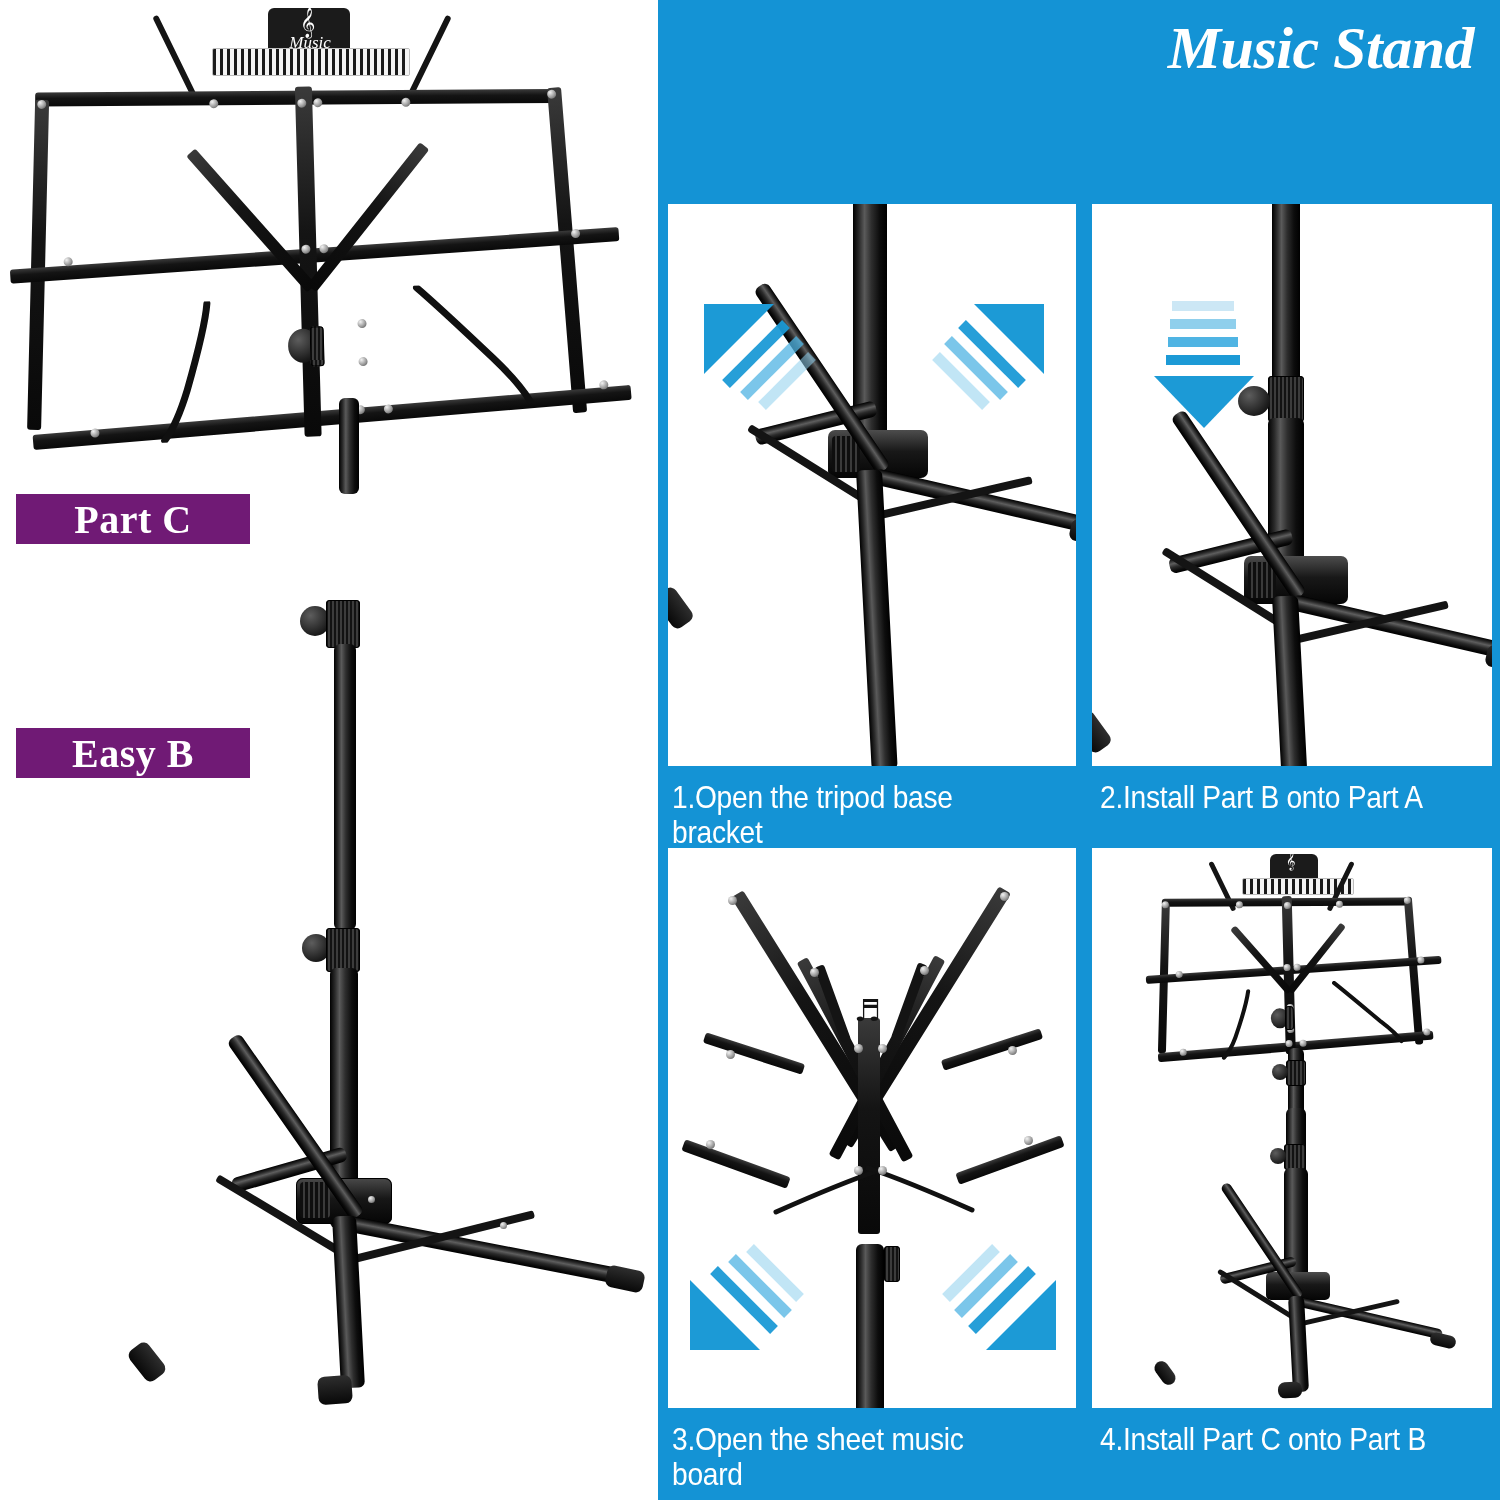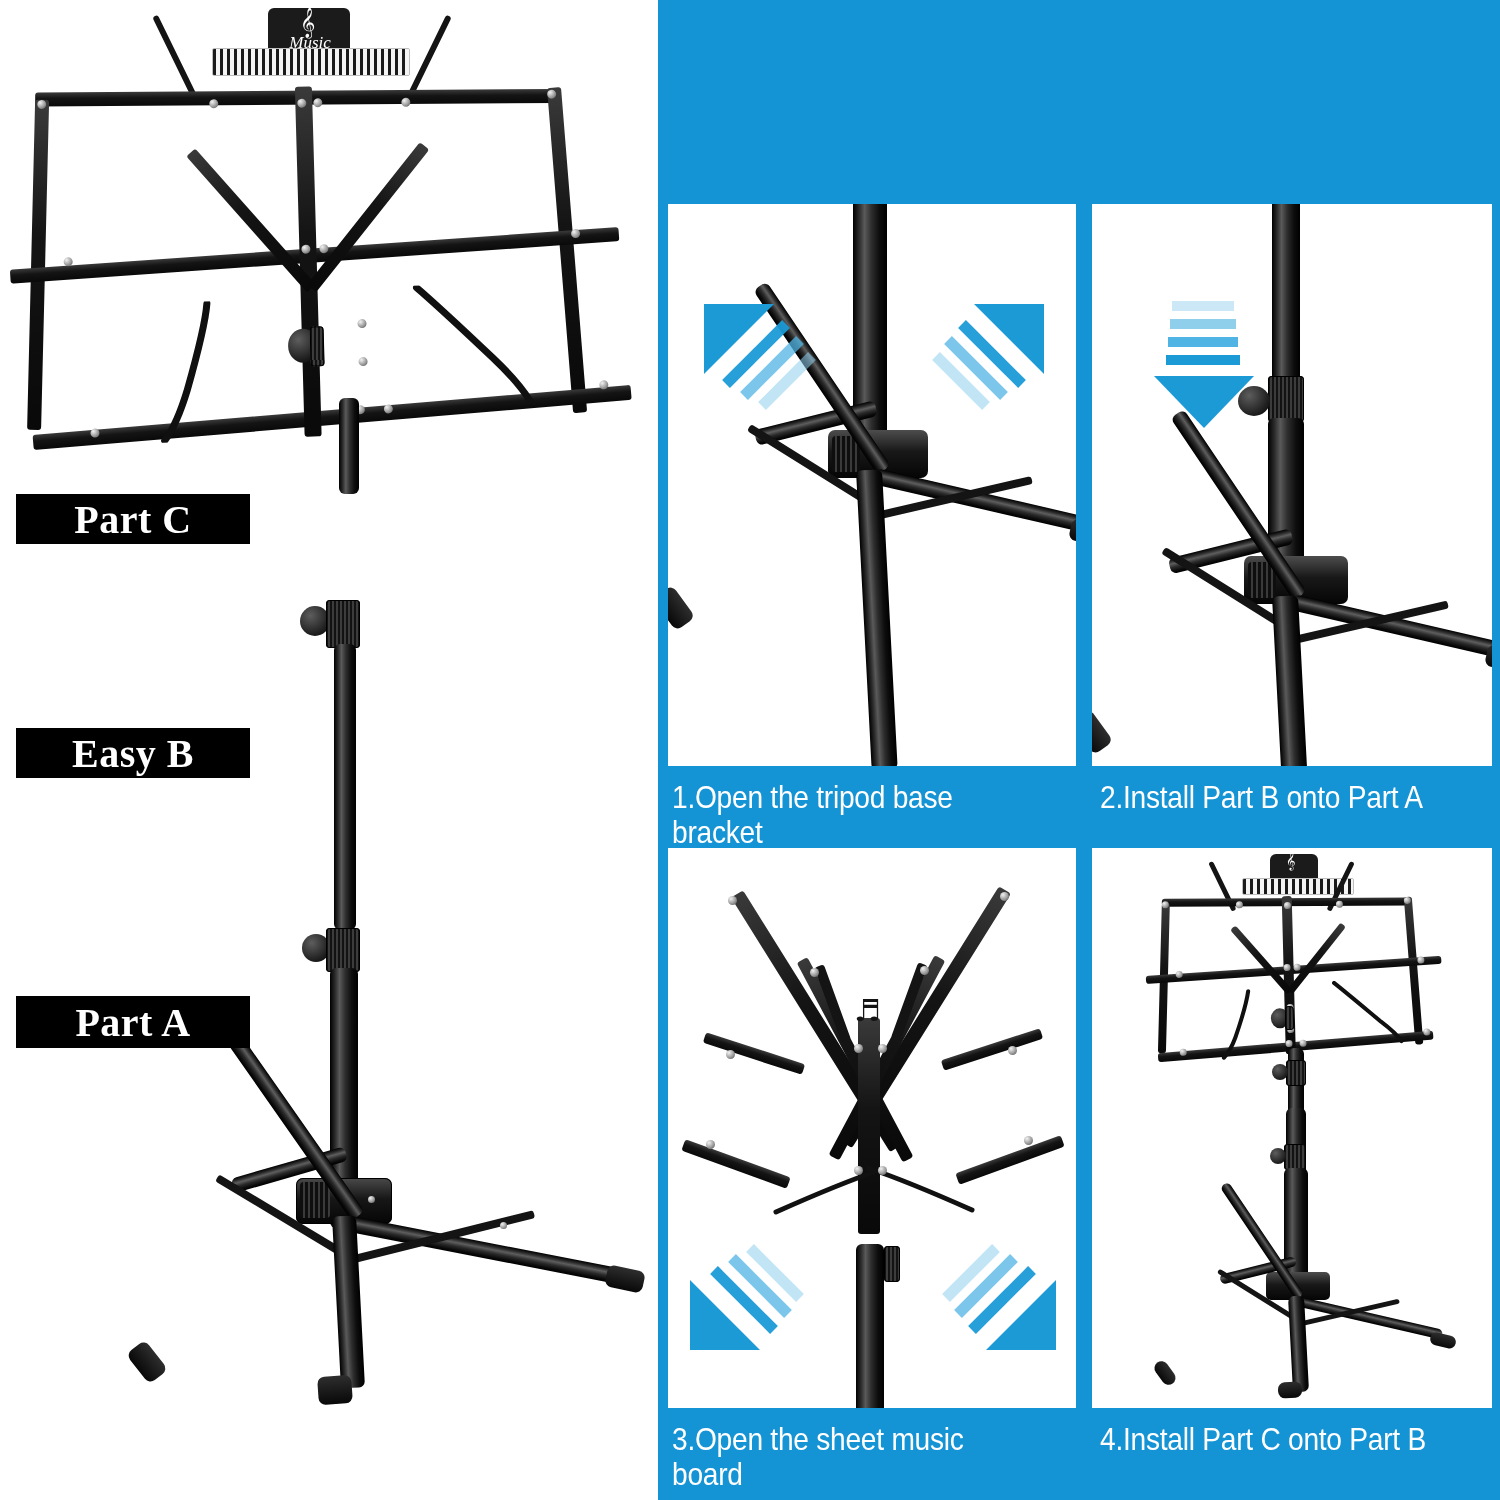--- a/index.html
+++ b/index.html
@@ -2,21 +2,21 @@
 <html><head>
 <meta charset="utf-8">
 <style>
   html,body{margin:0;padding:0;background:#fff;}
   body{width:1500px;height:1500px;overflow:hidden;font-family:"Liberation Sans",sans-serif;}
   .page{position:relative;width:1500px;height:1500px;background:#ffffff;}
 
   
   .left-col{position:absolute;left:0;top:0;width:658px;height:1500px;background:#fff;}
 
-  .part-badge{position:absolute;background:#000000;display:flex;align-items:center;justify-content:center;}
+  .part-badge{position:absolute;background:#701a75;display:flex;align-items:center;justify-content:center;}
   .part-badge span{color:#ffffff;font-family:"Liberation Serif",serif;font-weight:bold;font-size:40px;letter-spacing:.5px;}
   #badge-c{left:16px;top:494px;width:234px;height:50px;}
   #badge-b{left:16px;top:728px;width:234px;height:50px;}
   #badge-a{left:16px;top:996px;width:234px;height:52px;}
 
   
   .right-sec{position:absolute;left:658px;top:0;width:842px;height:1500px;background:#1493D5;}
   .header{position:absolute;left:0;top:0;width:842px;height:198px;background:#1493D5;}
   .header h1{margin:0;position:absolute;right:26px;top:14px;width:790px;text-align:right;
     color:#ffffff;font-family:"Liberation Serif",serif;font-style:italic;font-weight:bold;
@@ -172,29 +172,27 @@
       <div class="bar" style="left:342px;top:338px;width:198px;height:8px;transform:rotate(-14deg);transform-origin:0% 50%;"></div>
       <div class="rivet sm" style="position:absolute;left:340px;top:332px;"></div>
       <div class="rivet sm" style="position:absolute;left:500px;top:302px;"></div>
 
       <div class="tube" style="left:332px;top:296px;width:24px;height:172px;transform:rotate(-3deg);transform-origin:50% 0;"></div>
       <div class="foot" style="left:318px;top:456px;width:34px;height:28px;transform:rotate(-4deg);"></div>
       <div class="foot" style="left:128px;top:430px;width:38px;height:24px;transform:rotate(52deg);"></div>
       <div class="foot" style="left:606px;top:348px;width:38px;height:22px;transform:rotate(12deg);"></div>
     </div>
 
-    <div class="part-badge" id="badge-a">
-      <span>Part A</span>
-    </div>
   </div>
 
   <div class="right-sec">
 
     <div class="header">
       <h1>
+        <span class="l2">Music Stand</span>
       </h1>
     </div>
 
     <div class="grid">
 
       <div class="cell-img" id="img1">
 
         <div class="tube" style="left:185px;top:-10px;width:34px;height:250px;"></div>
 
         <div style="position:absolute;left:160px;top:226px;width:100px;height:48px;border-radius:7px;

